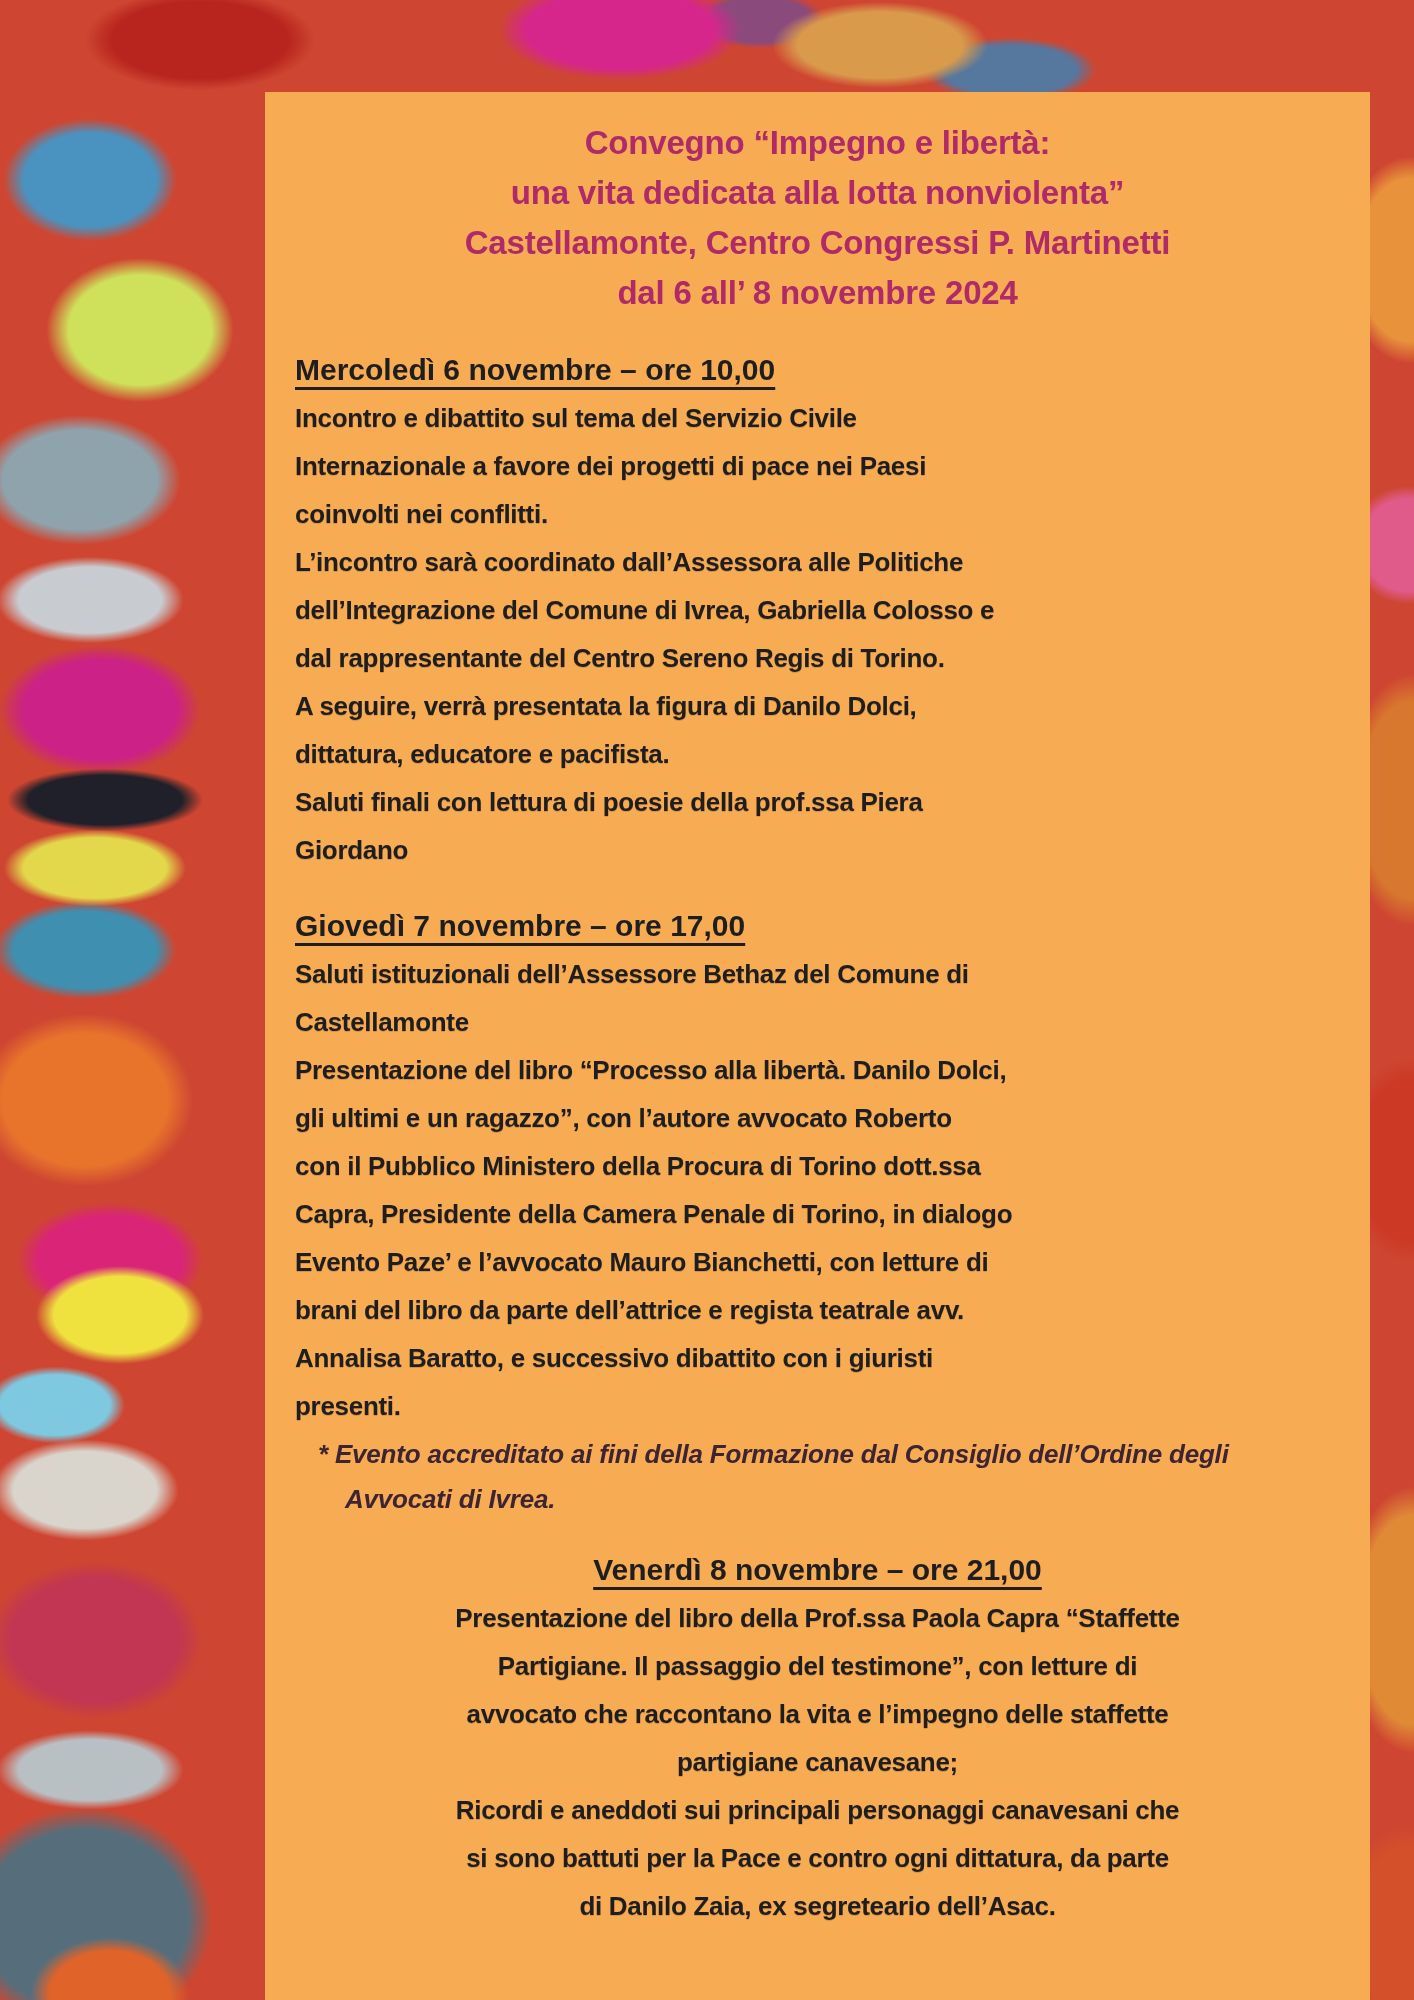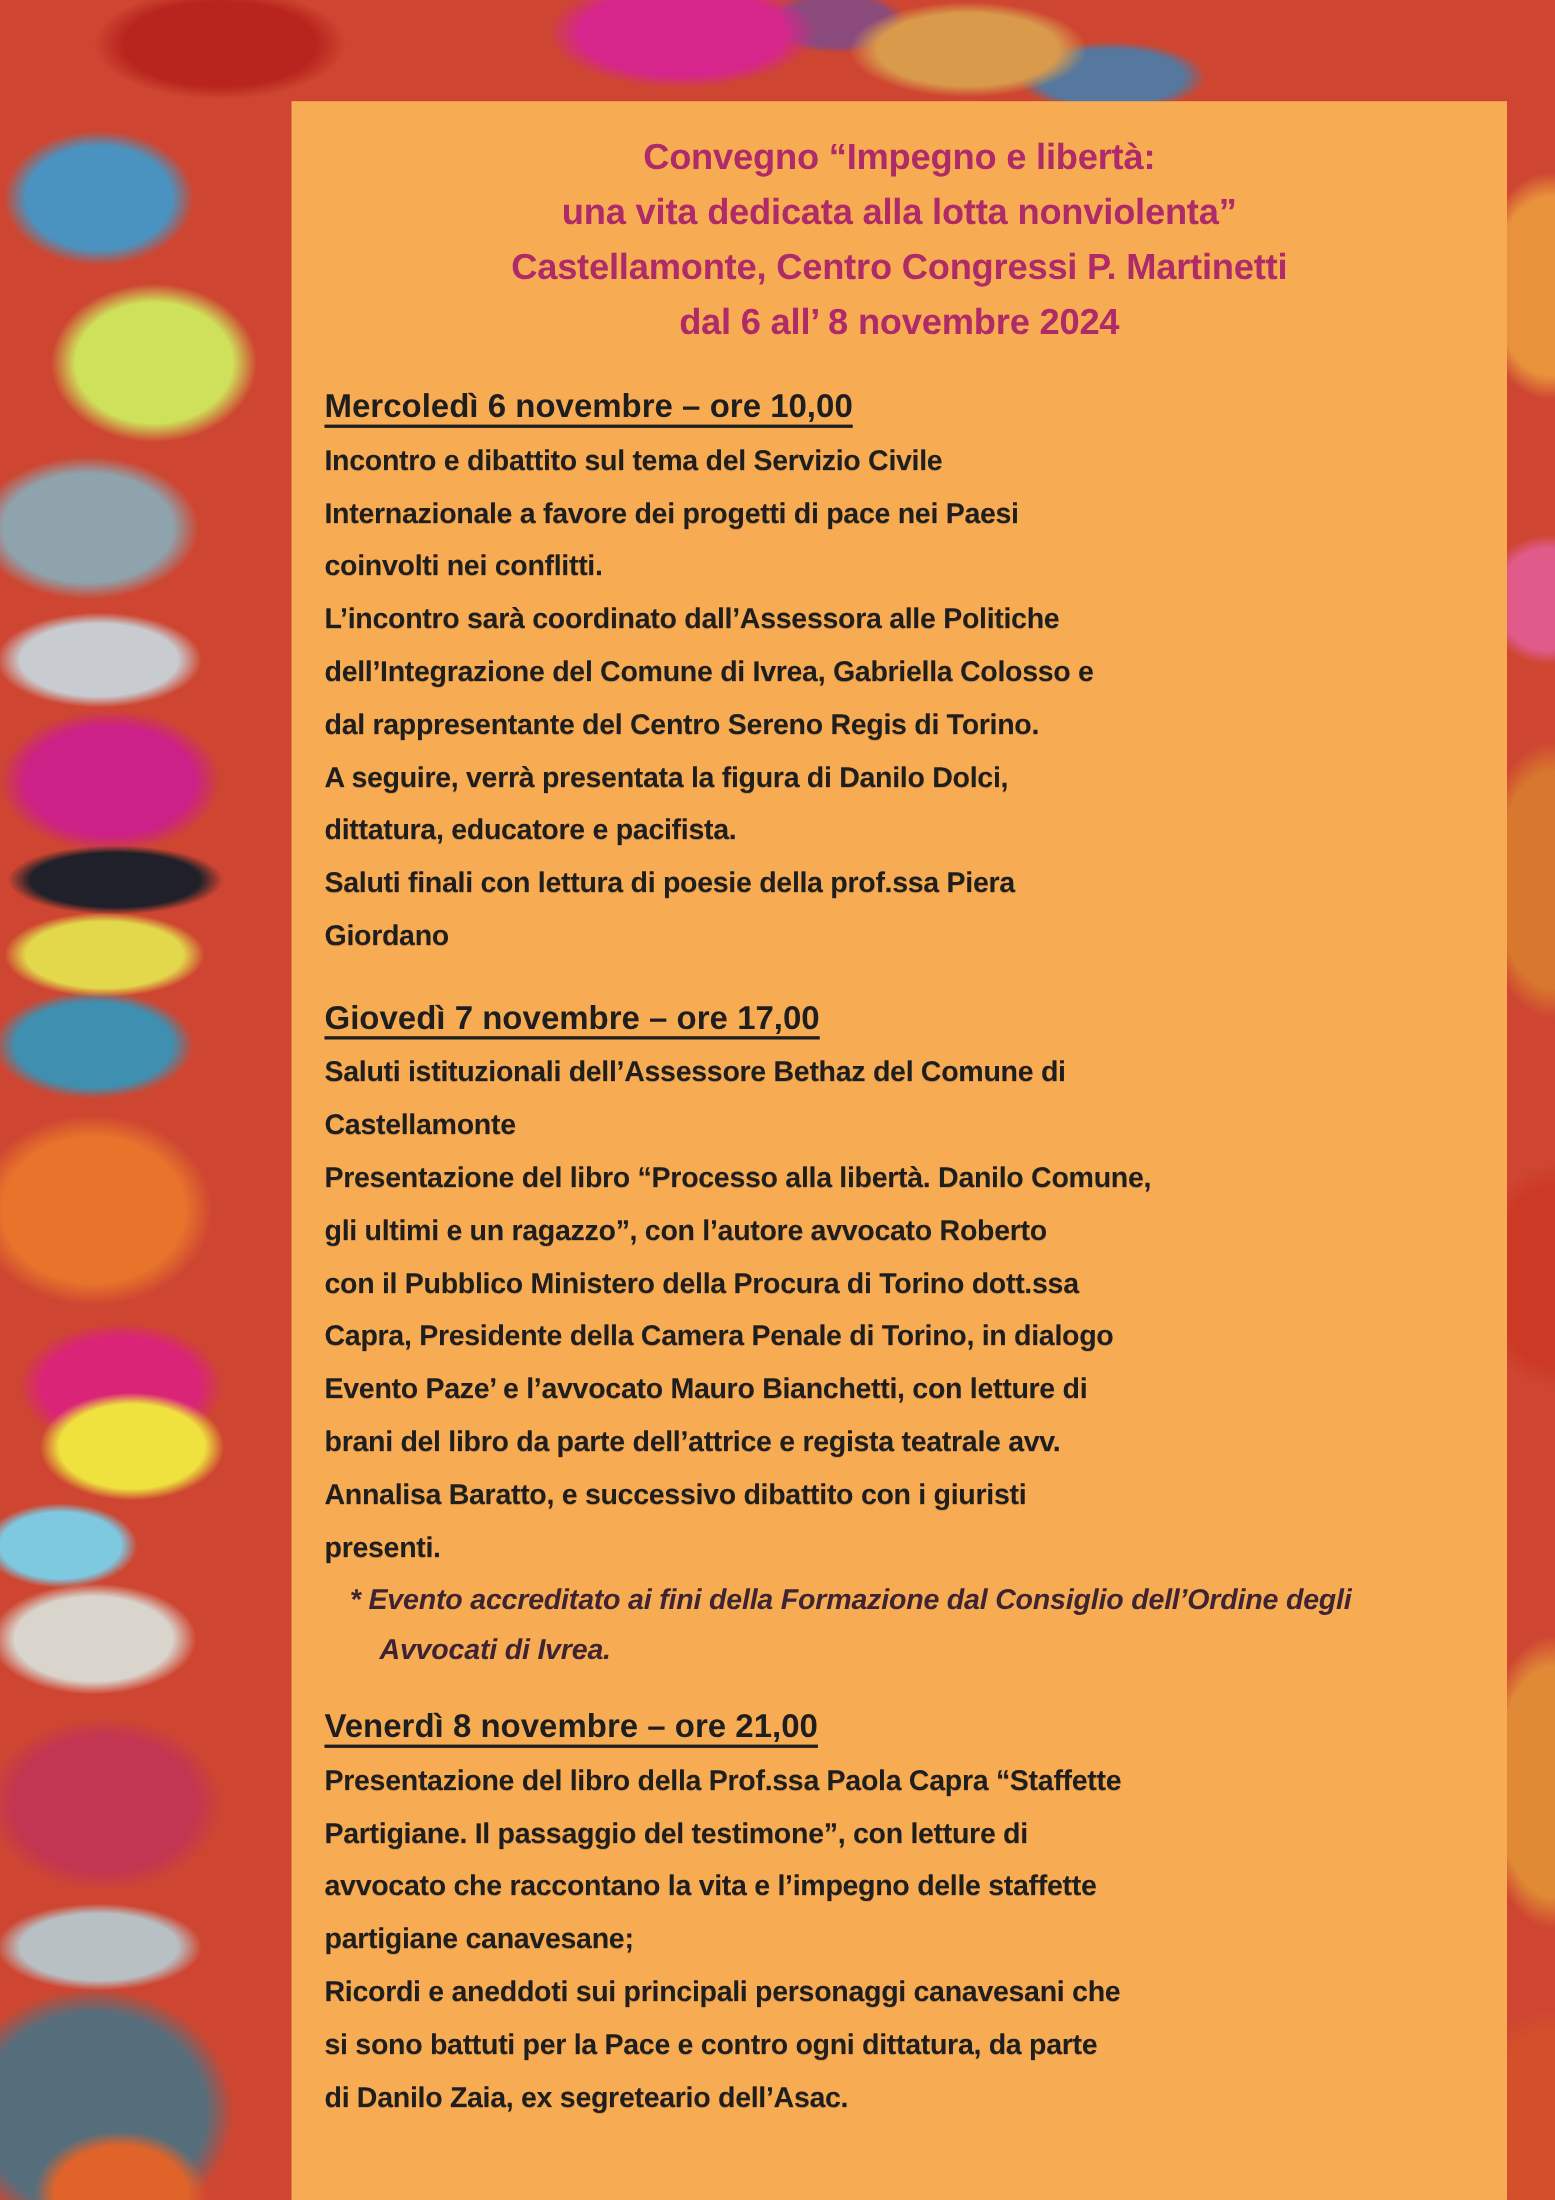--- a/index.html
+++ b/index.html
@@ -48,21 +48,21 @@
   }
   .title-block{
     margin-top:26px;text-align:center;
     color:var(--title-color,#AE2A68);
     font-size:33px;font-weight:bold;line-height:50px;
     letter-spacing:-0.2px;
   }
   .section{color:var(--body-color,#1E1E1E);}
   .sec-0{margin-top:28px;}
   .sec-1{margin-top:28px;}
-  .sec-2{margin-top:24px;}
+  .sec-2{margin-top:24px;text-align:center;}
   .section-heading{
     font-size:30px;font-weight:bold;line-height:48px;white-space:nowrap;
     color:var(--body-color,#1E1E1E);
   }
   .section-heading .hl{
     text-decoration:underline;
     text-decoration-thickness:3px;
     text-underline-offset:7px;
   }
   .body-line{
@@ -105,21 +105,21 @@
     <div class="body-line">A seguire, verrà presentata la figura di Danilo Dolci,</div>
     <div class="body-line">dittatura, educatore e pacifista.</div>
     <div class="body-line">Saluti finali con lettura di poesie della prof.ssa Piera</div>
     <div class="body-line">Giordano</div>
   </div>
 
   <div class="section sec-1">
     <div class="section-heading"><span class="hl">Giovedì 7 novembre – ore 17,00</span></div>
     <div class="body-line">Saluti istituzionali dell’Assessore Bethaz del Comune di</div>
     <div class="body-line">Castellamonte</div>
-    <div class="body-line">Presentazione del libro “Processo alla libertà. Danilo Comune,</div>
+    <div class="body-line">Presentazione del libro “Processo alla libertà. Danilo Dolci,</div>
     <div class="body-line">gli ultimi e un ragazzo”, con l’autore avvocato Roberto</div>
     <div class="body-line">con il Pubblico Ministero della Procura di Torino dott.ssa</div>
     <div class="body-line">Capra, Presidente della Camera Penale di Torino, in dialogo</div>
     <div class="body-line">Evento Paze’ e l’avvocato Mauro Bianchetti, con letture di</div>
     <div class="body-line">brani del libro da parte dell’attrice e regista teatrale avv.</div>
     <div class="body-line">Annalisa Baratto, e successivo dibattito con i giuristi</div>
     <div class="body-line">presenti.</div>
     <div class="note">
       <div class="note-line first">* Evento accreditato ai fini della Formazione dal Consiglio dell’Ordine degli</div>
       <div class="note-line">Avvocati di Ivrea.</div>

